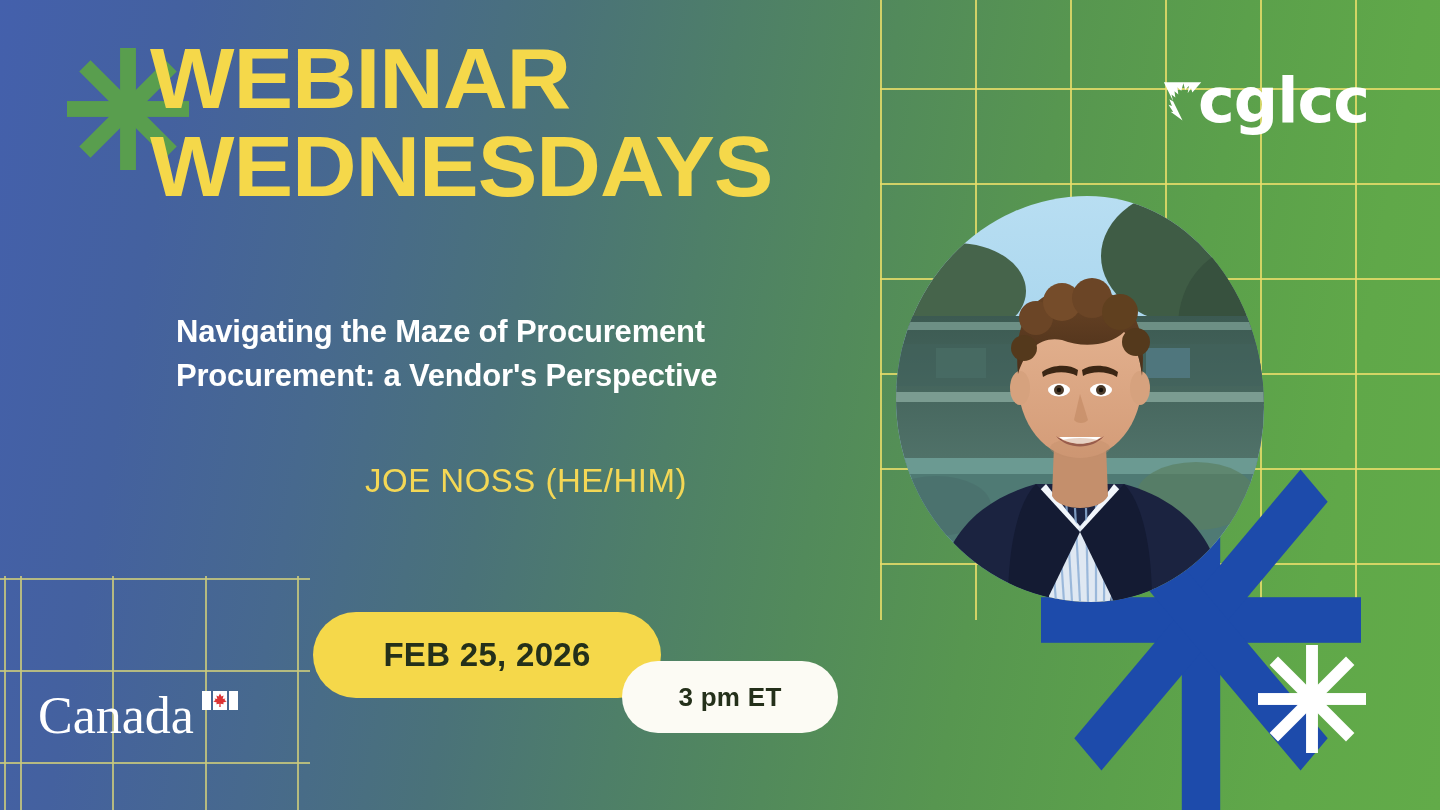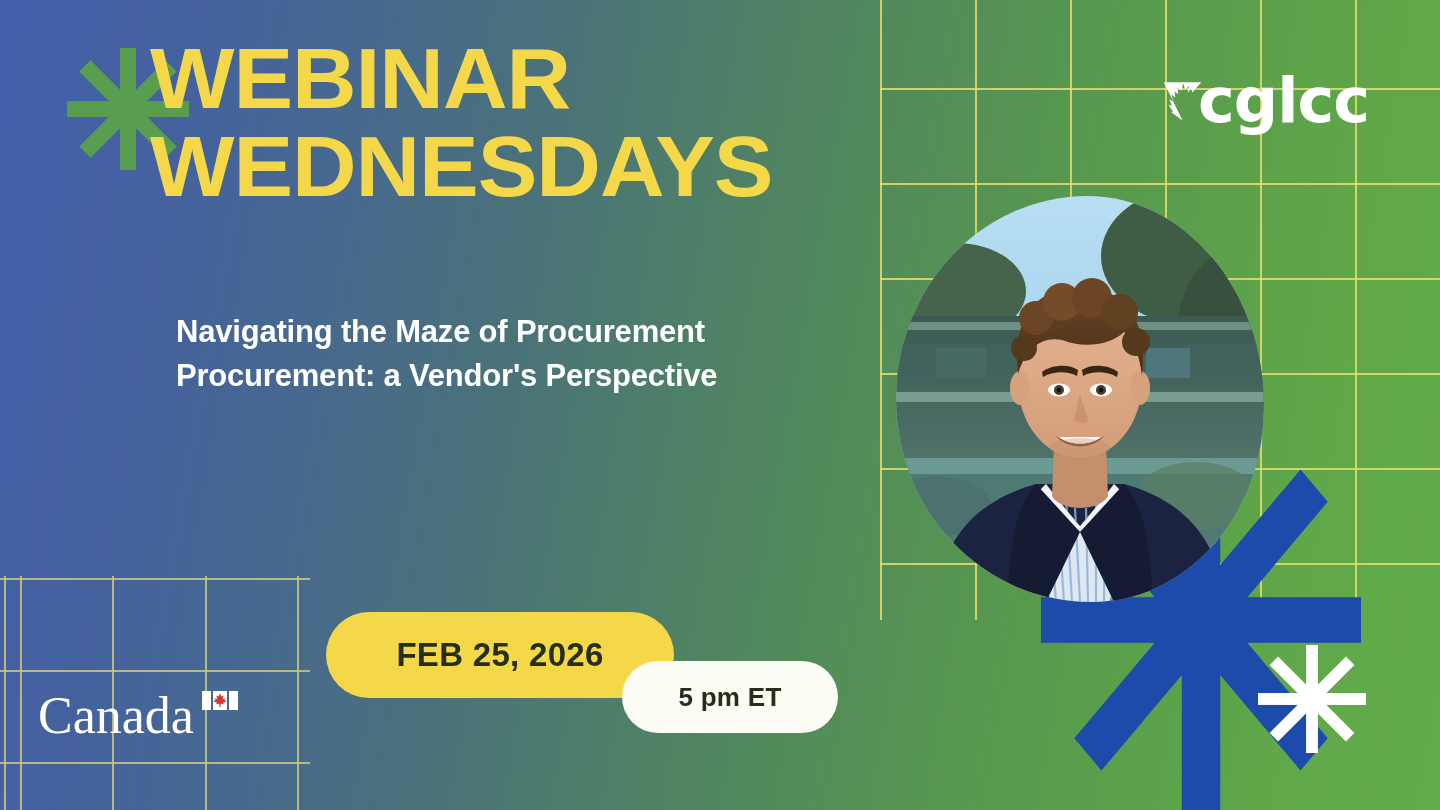--- a/index.html
+++ b/index.html
@@ -99,21 +99,21 @@
   .pill {
     position: absolute;
     display: flex;
     align-items: center;
     justify-content: center;
     border-radius: 999px;
     font-weight: 700;
     color: #24301a;
   }
   #date-pill {
-    left: 326px;
+    left: 313px;
     top: 612px;
     width: 348px;
     height: 86px;
     background: #f5d84a;
     font-size: 33px;
     letter-spacing: .3px;
   }
   #time-pill {
     left: 622px;
     top: 661px;
@@ -220,27 +220,28 @@
     </svg>
   </div>
 
   <div id="title-block">
     <div class="title-line" id="title-line-1">WEBINAR</div>
     <div class="title-line" id="title-line-2">WEDNESDAYS</div>
   </div>
 
   <div id="subtitle">Navigating the Maze of Procurement Procurement: a Vendor's Perspective</div>
 
+  <div id="speaker">JOE NOSS (HE/HIM)</div>
 
   <div class="pill" id="date-pill">
     <span>FEB 25, 2026</span>
   </div>
 
   <div class="pill" id="time-pill">
-    <span>5 pm  ET</span>
+    <span>3 pm  ET</span>
   </div>
 
   <div id="cglcc-logo">
     <svg width="92" height="96" viewBox="0 0 92 96">
       <path fill="#FFFFFF" d="M2,4 H90 L69,28 L66,18 L58,30 L61,12 L52,22
            L48,6 L43,24 L34,16 L36,33 L27,25 L29,40 L20,33 L24,49
            L15,44 L21,60 L13,57 L24,74 L18,73 L46,94 Z"></path>
     </svg>
     <span id="cglcc-wordmark">cglcc</span>
   </div>

